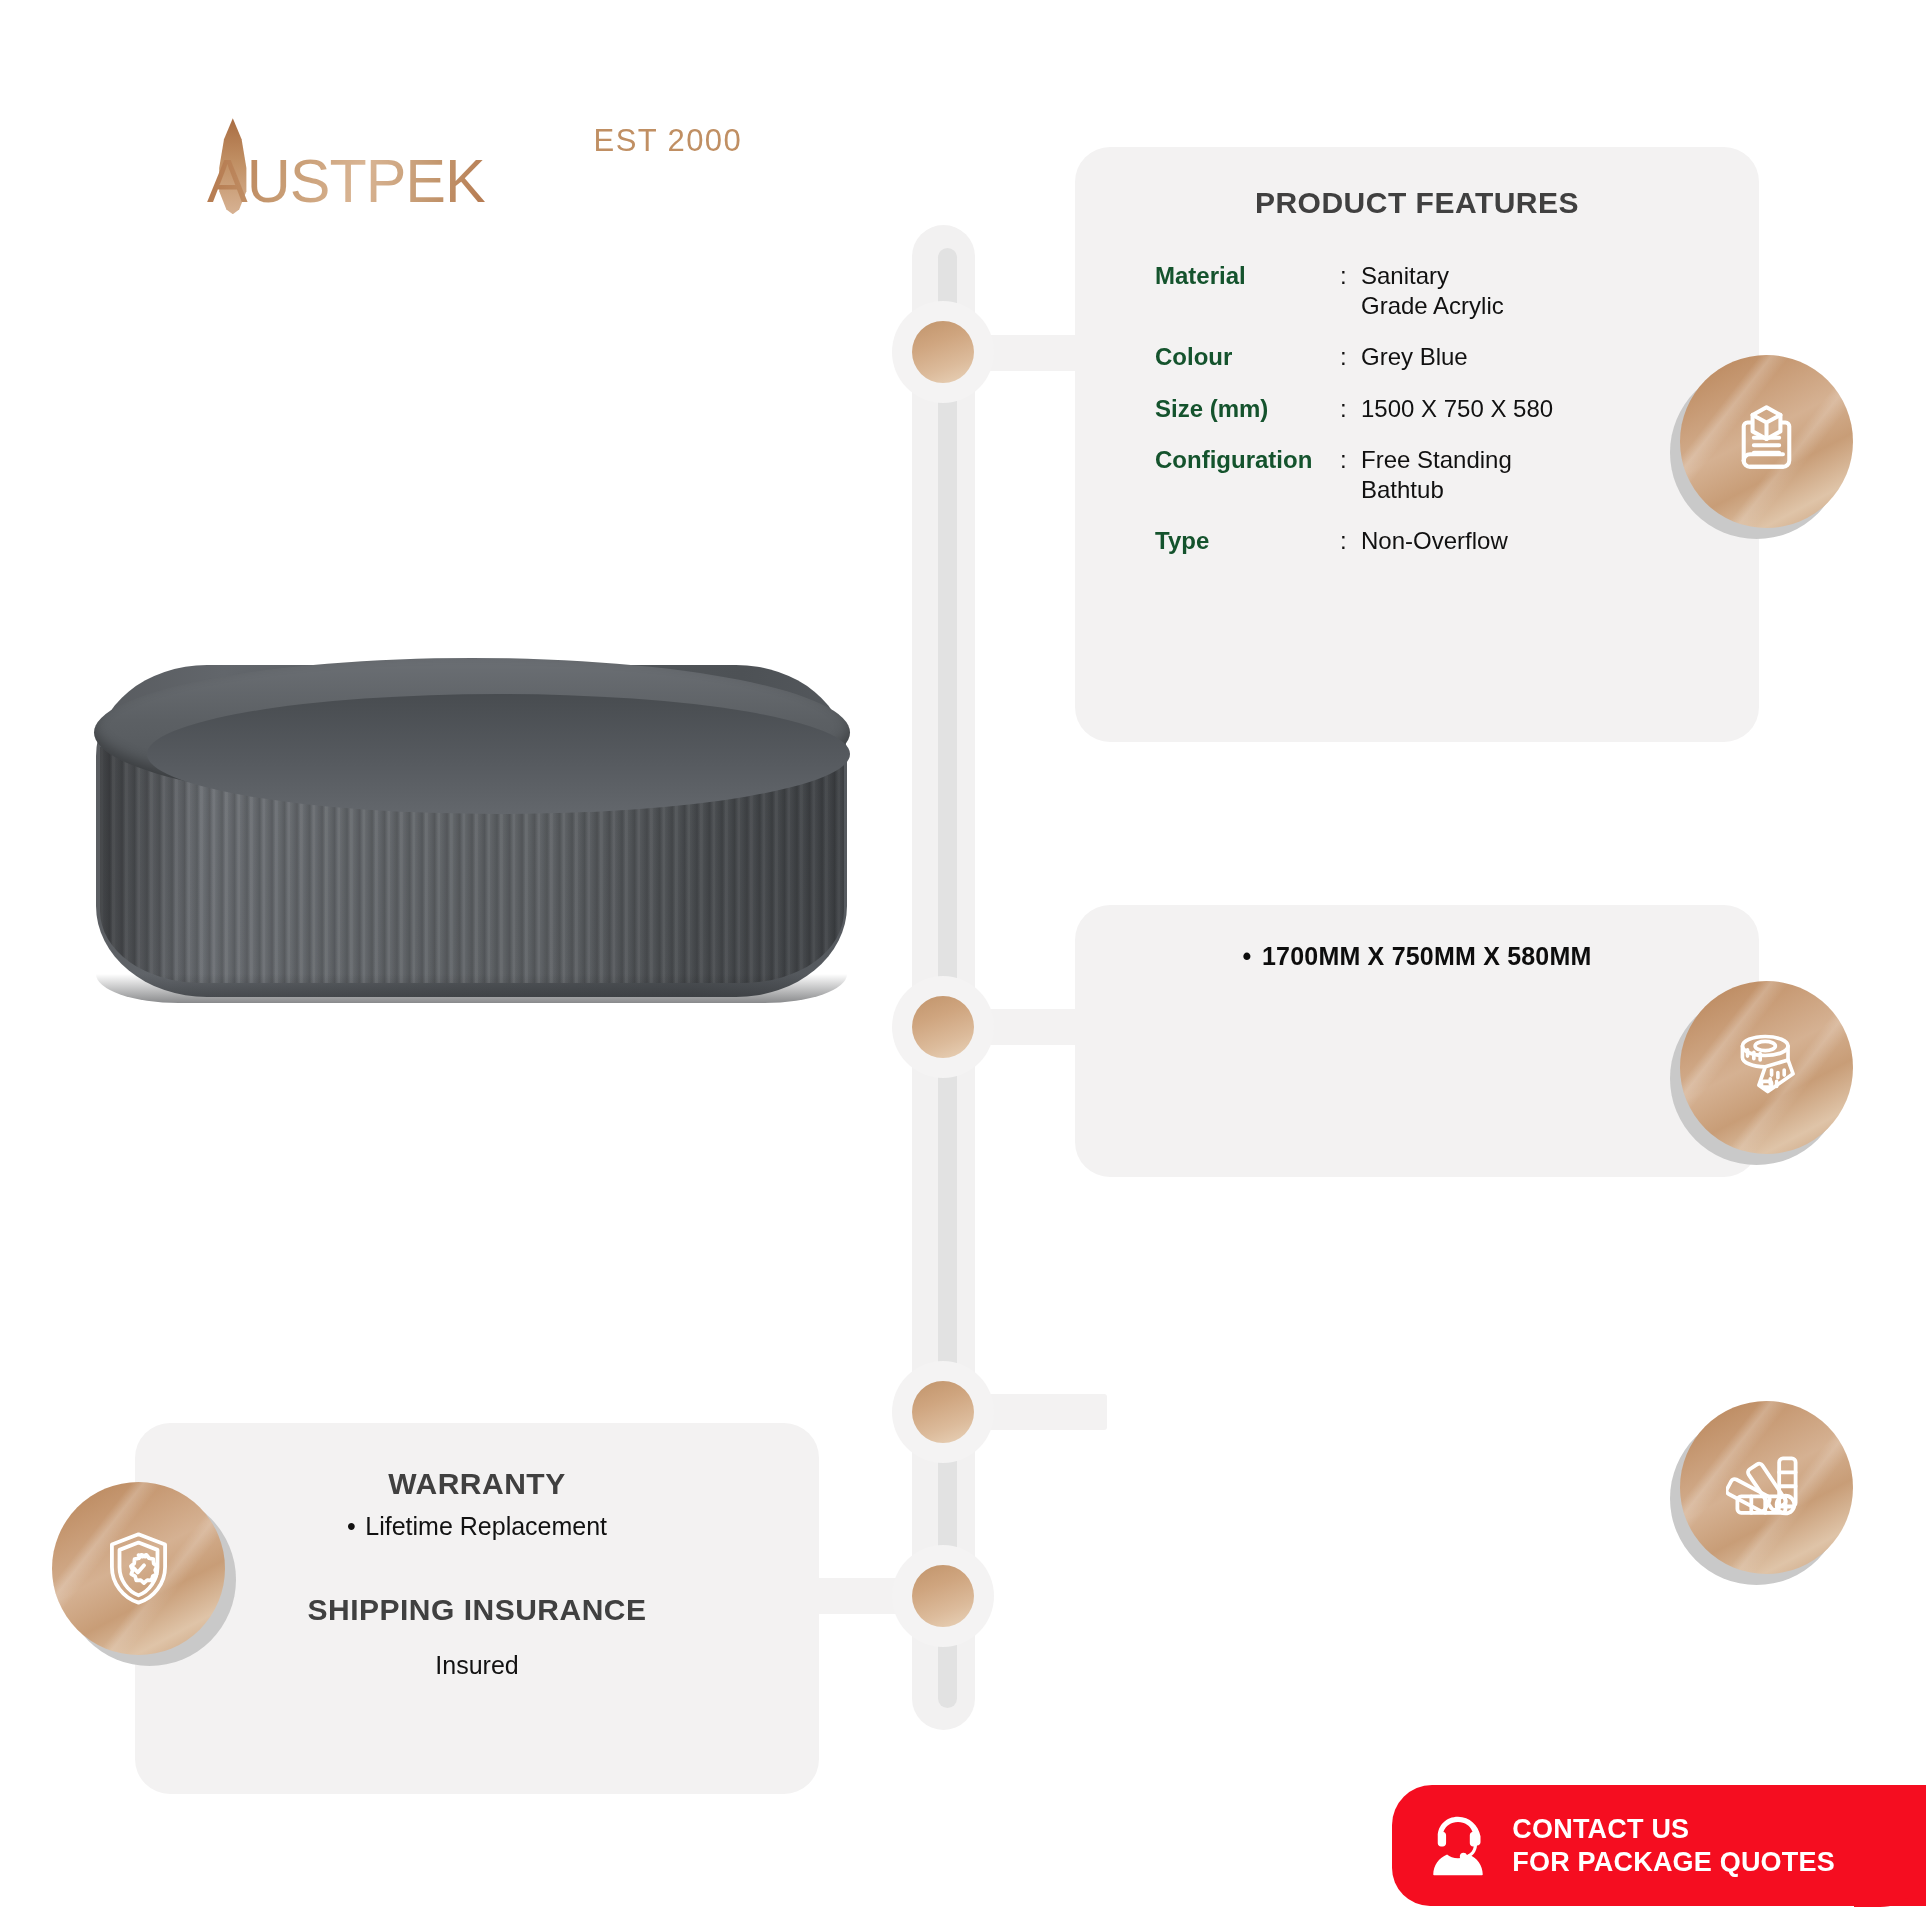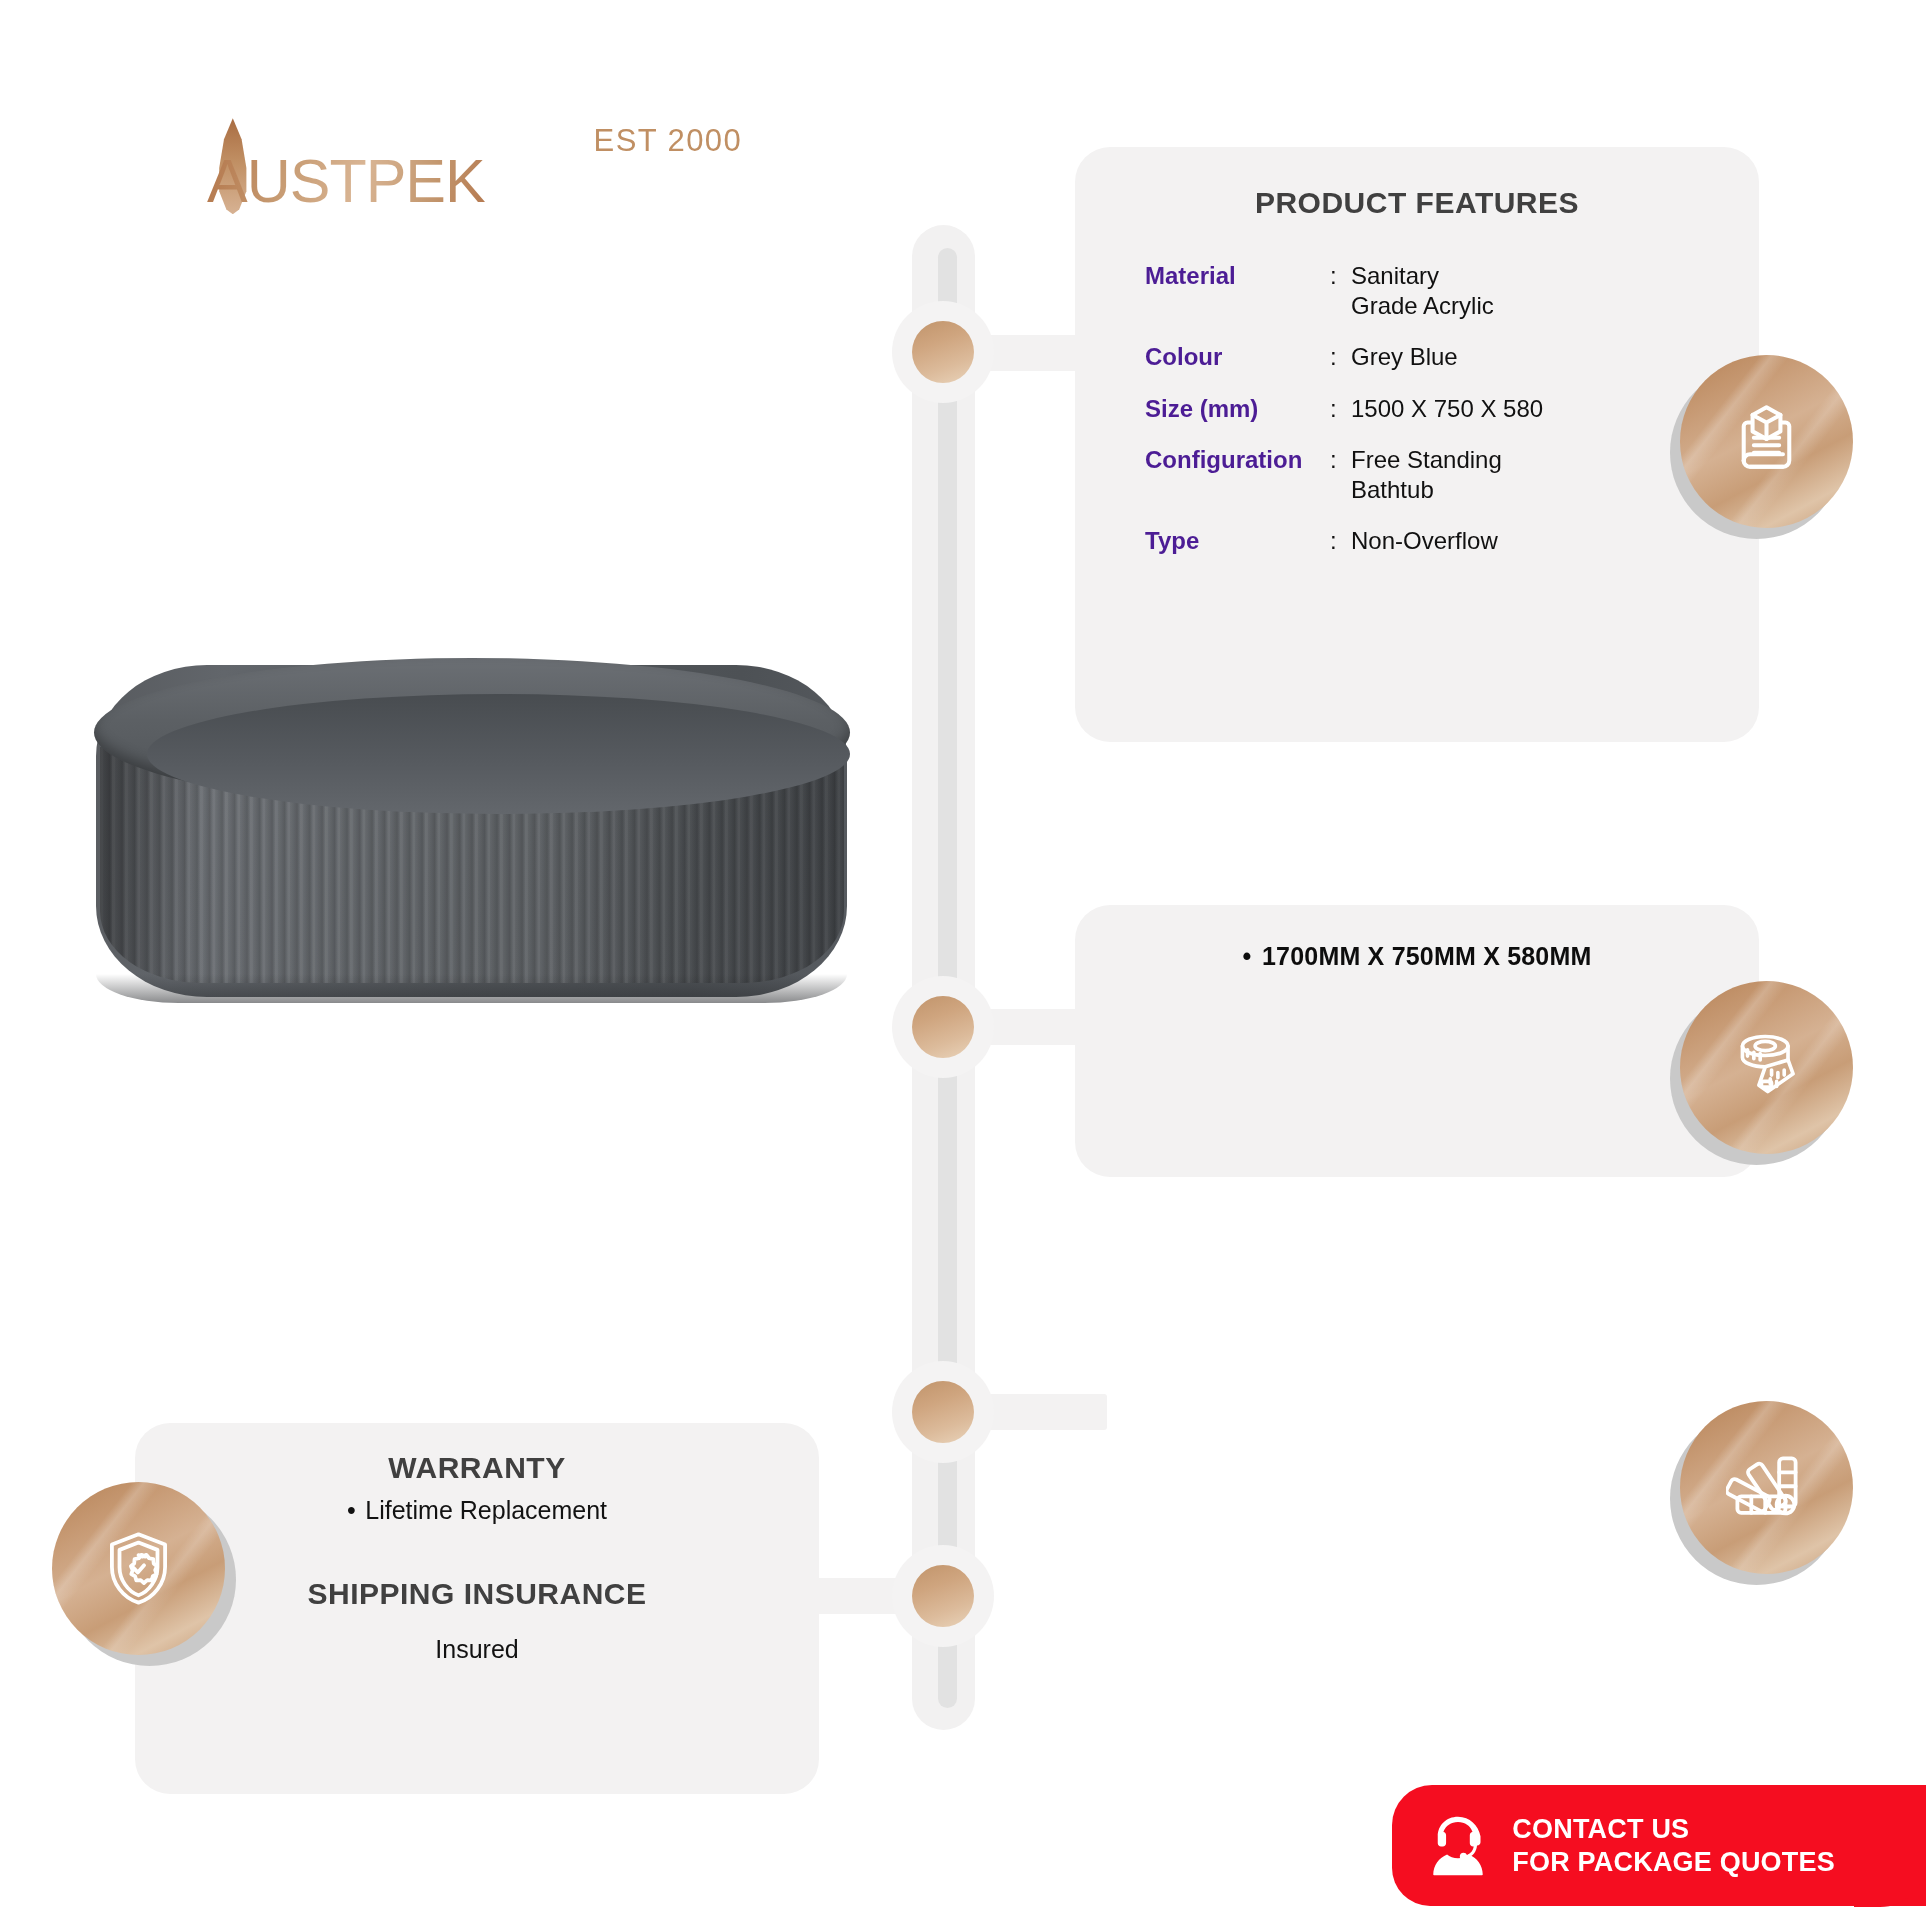--- a/index.html
+++ b/index.html
@@ -106,21 +106,21 @@
   }
 
   
   #card-features { left:1075px; top:147px; width:684px; height:595px; }
   #card-features .card-title { margin-top:39px; }
   .spec-table { margin:41px 0 0 0; padding-left:70px; }
   .spec-row { display:flex; margin-bottom:21px; }
   .spec-row:last-child { margin-bottom:0; }
   .spec-key {
     width:185px; flex:0 0 185px;
-    font-size:24px; font-weight:700; color:#4c1d95; line-height:1.26;
+    font-size:24px; font-weight:700; color:#14532d; line-height:1.26;margin-left:10px;
   }
   .spec-colon { width:21px; flex:0 0 21px; font-size:24px; color:#111; line-height:1.26; }
   .spec-val { font-size:24px; color:#111; line-height:1.26; font-weight:400; }
 
   
   #card-sizes { left:1075px; top:905px; width:684px; height:272px; }
   #card-sizes .card-title { margin-top:86px; }
   .size-list { margin-top:37px; text-align:center; }
   .size-item {
     font-size:25px; font-weight:700; color:#0d0d0d; letter-spacing:0.2px;
@@ -134,21 +134,21 @@
     margin:38px auto 0; width:376px;
     display:grid; grid-template-columns:repeat(4,1fr); gap:16.4px 31px; justify-items:center;
   }
   .swatch {
     width:53px; height:53px; border-radius:50%;
     border:6.7px solid #ffffff; box-sizing:border-box;
   }
 
   
   #card-warranty { left:135px; top:1423px; width:684px; height:371px; }
-  #card-warranty .card-title { margin-top:28px; }
+  #card-warranty .card-title { margin-top:44px; }
   .warranty-list { margin-top:11px; text-align:center; }
   .warranty-item { font-size:25px; color:#121212; }
   .warranty-item::before { content:"\2022"; margin-right:9.6px; }
   #card-warranty .card-title.second { margin-top:52px; }
   .insured { margin-top:24px; text-align:center; font-size:25px; color:#121212; }
 
   
   .badge {
     position:absolute; width:173px; height:173px; border-radius:50%;
     background:linear-gradient(152deg,#b68256 0%,#c79a74 24%,#d5b192 46%,#c89d77 64%,#dfc4a8 82%,#c49872 100%);

